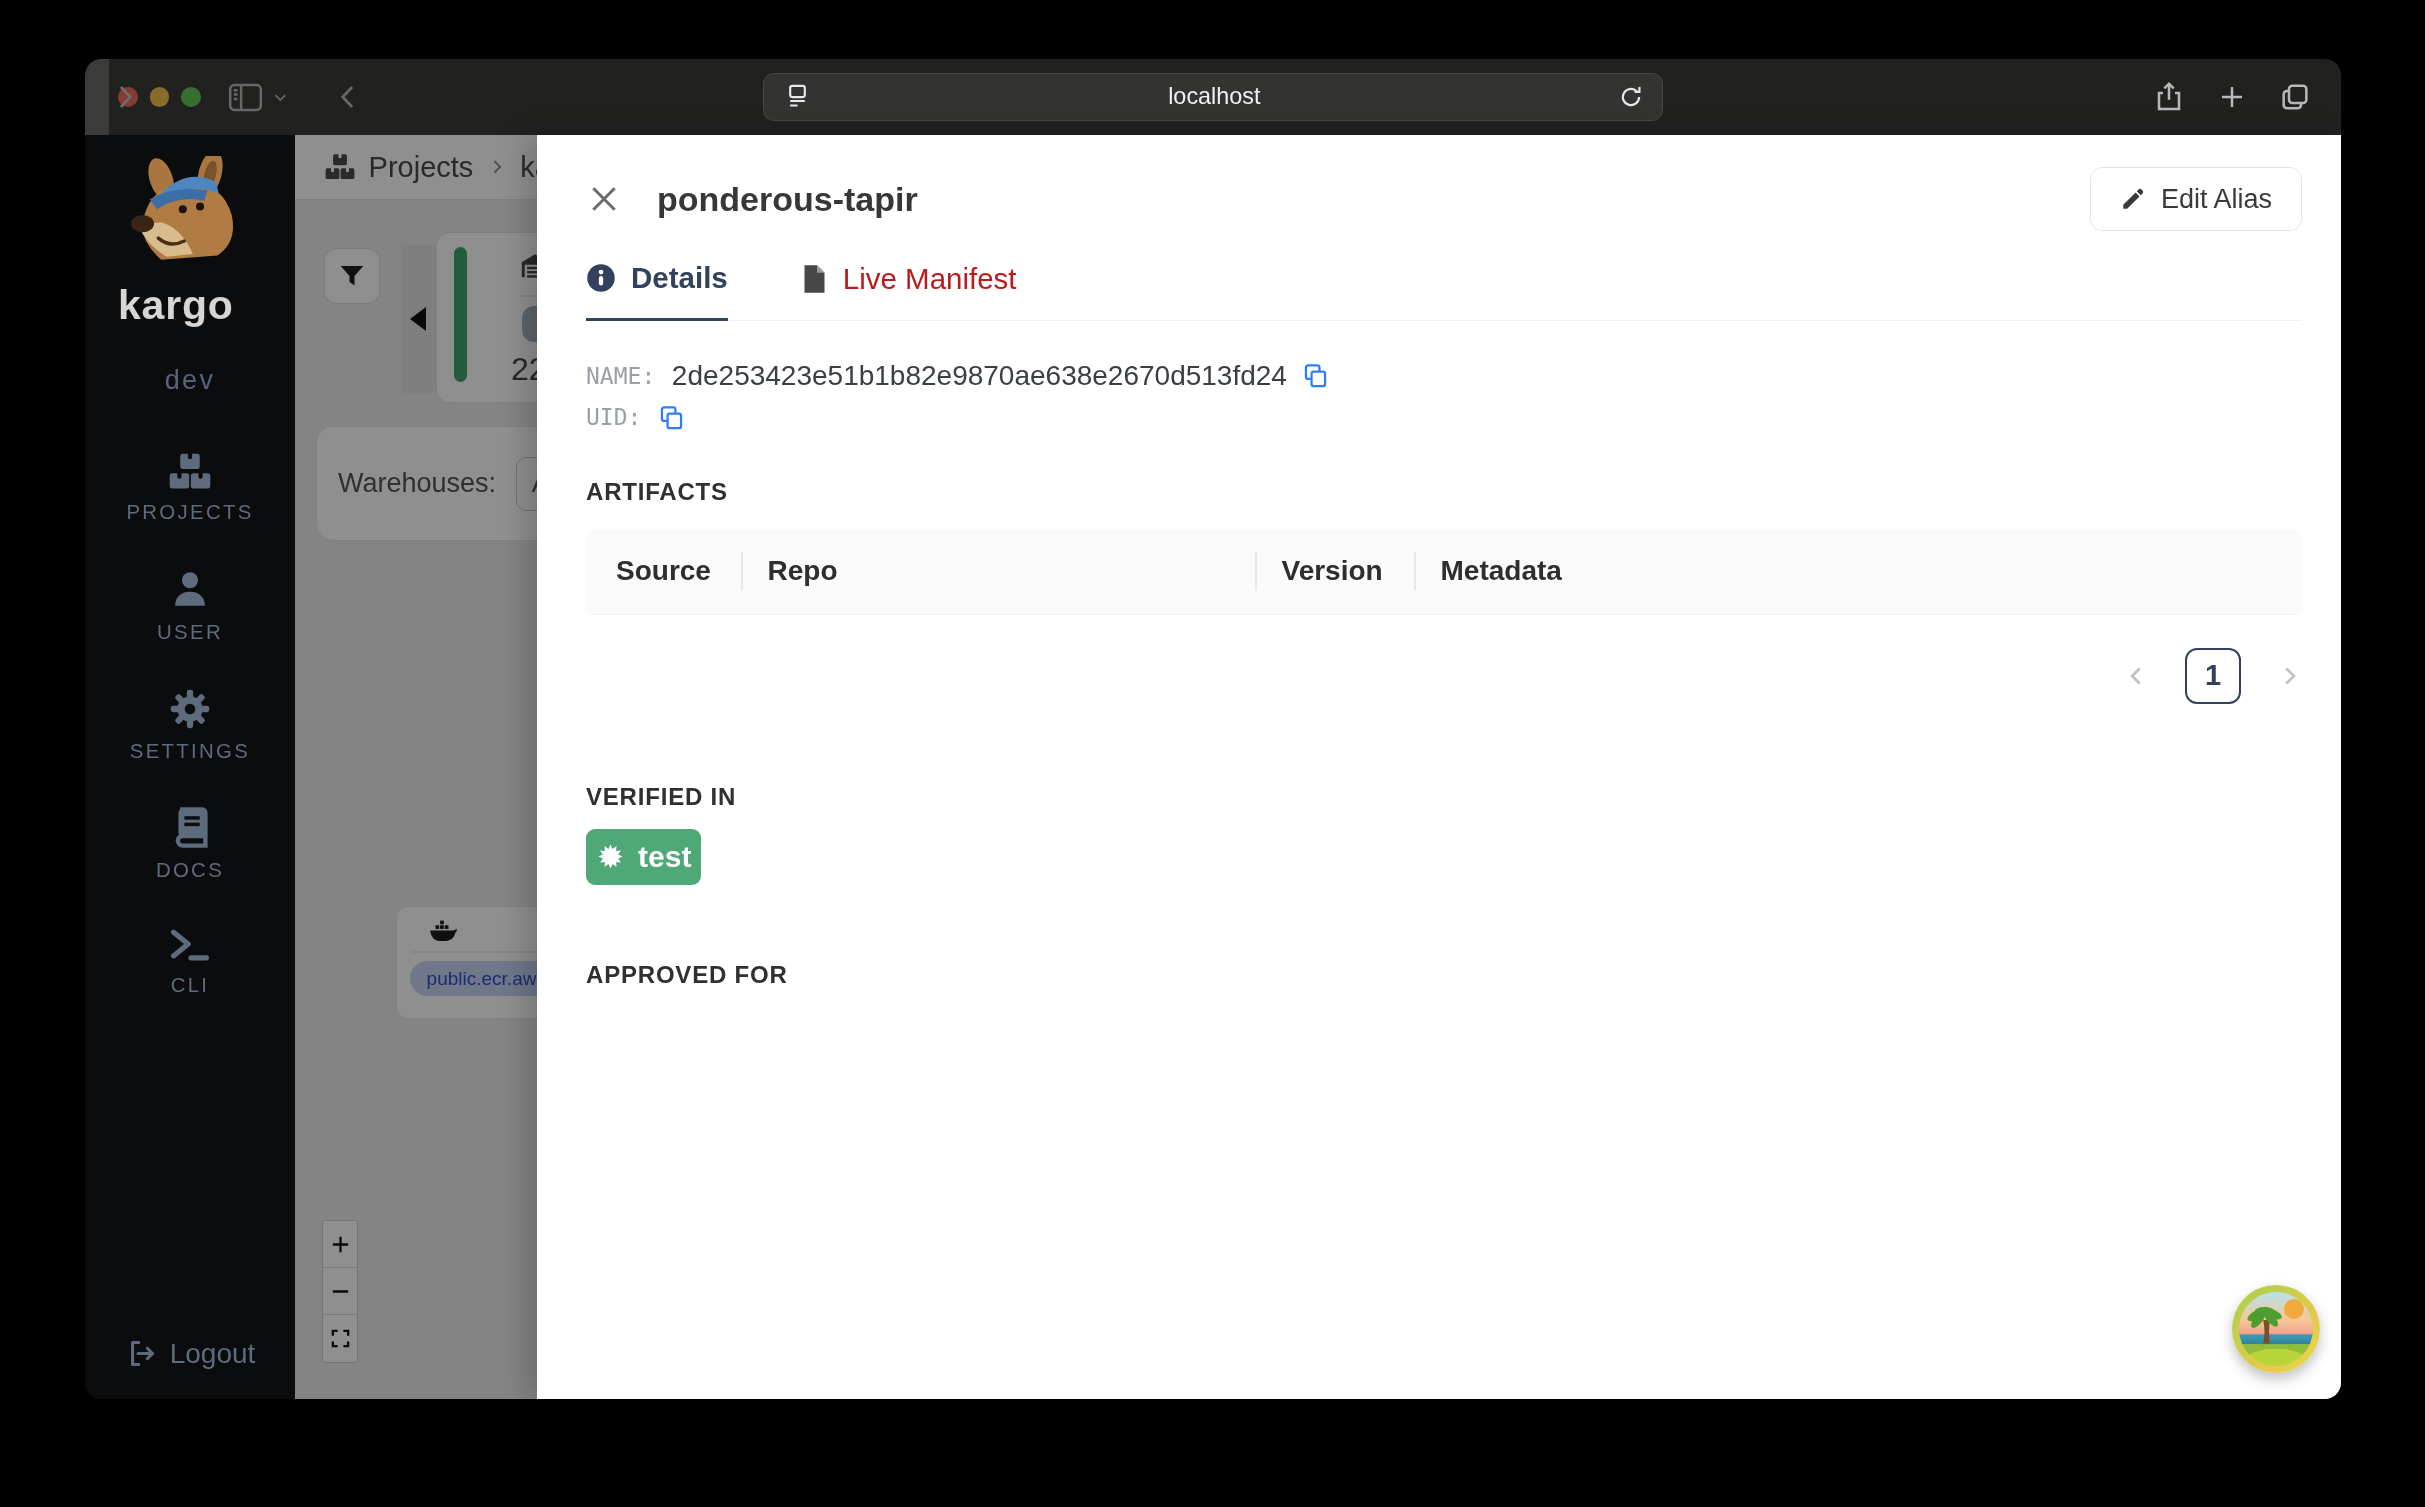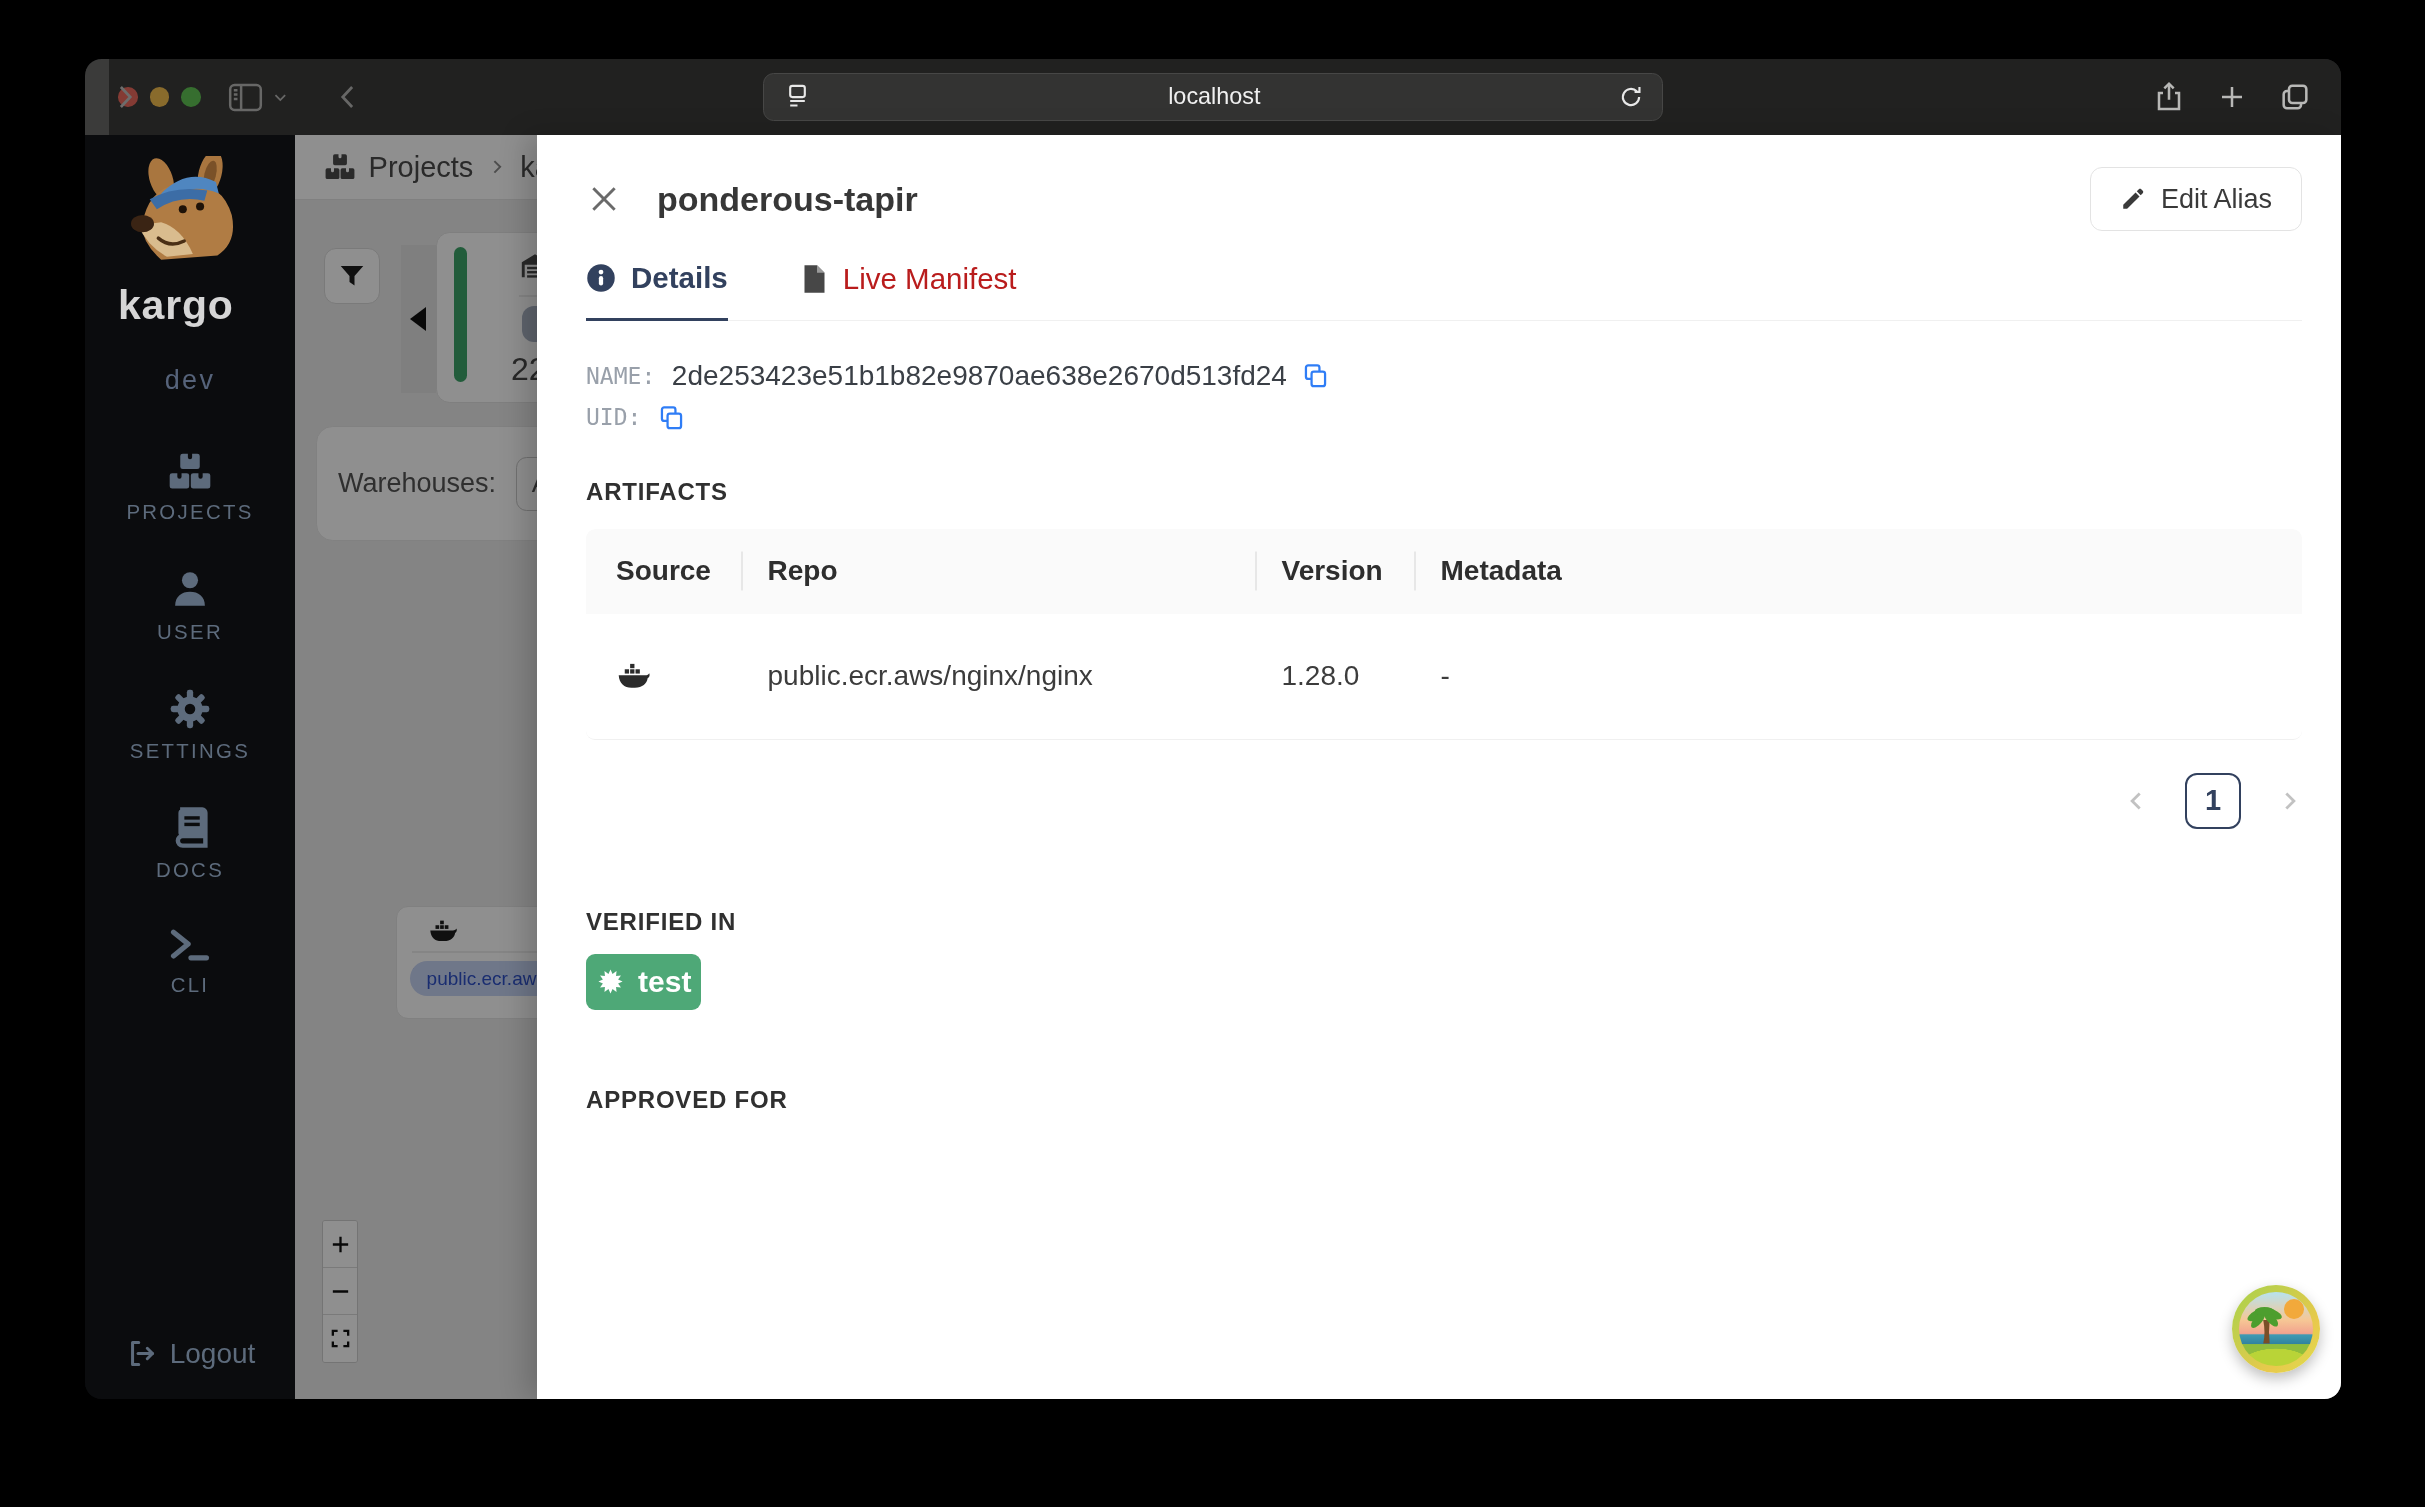--- a/index.html
+++ b/index.html
@@ -451,36 +451,20 @@
 
       <div class="section-h">ARTIFACTS</div>
 
       <div class="art-table">
         <div class="thead">
           <div class="th c-source">Source</div>
           <div class="th c-repo">Repo</div>
           <div class="th c-version">Version</div>
           <div class="th c-meta">Metadata</div>
         </div>
-        <div class="trow">
-          <div class="cell c-source">
-            <span>
-              <svg width="35" height="30" viewBox="0 0 26 22" fill="#2b2b2b">
-                <rect x="10.5" y="2" width="3.2" height="3.2"></rect>
-                  <rect x="6.5" y="6" width="3.2" height="3.2"></rect>
-                <rect x="10.5" y="6" width="3.2" height="3.2"></rect>
-                  <rect x="14.5" y="6" width="3.2" height="3.2"></rect>
-                <path d="M2,10.5 h19.5 c1.8,0 2.8,-0.8 3.2,-1.6 c0.5,1 0.4,3 -1.2,3.8 c-0.6,4 -3.8,7 -9.5,7 h-2.5 c-5.5,0 -9,-3 -9.5,-9.2 z"></path>
-              </svg>
-            </span>
-          </div>
-          <div class="cell c-repo">public.ecr.aws/nginx/nginx</div>
-          <div class="cell c-version">1.28.0</div>
-          <div class="cell c-meta">-</div>
-        </div>
       </div>
 
       <div class="pager">
         <span class="pg-arrow">
           <svg width="26" height="26" viewBox="0 0 24 24" fill="none" stroke="#c2c2c2" stroke-width="2.6">
               <polyline points="14.5,5 7.5,12 14.5,19"></polyline>
             </svg>
         </span>
         <span class="pg-num">1</span>
         <span class="pg-arrow">

